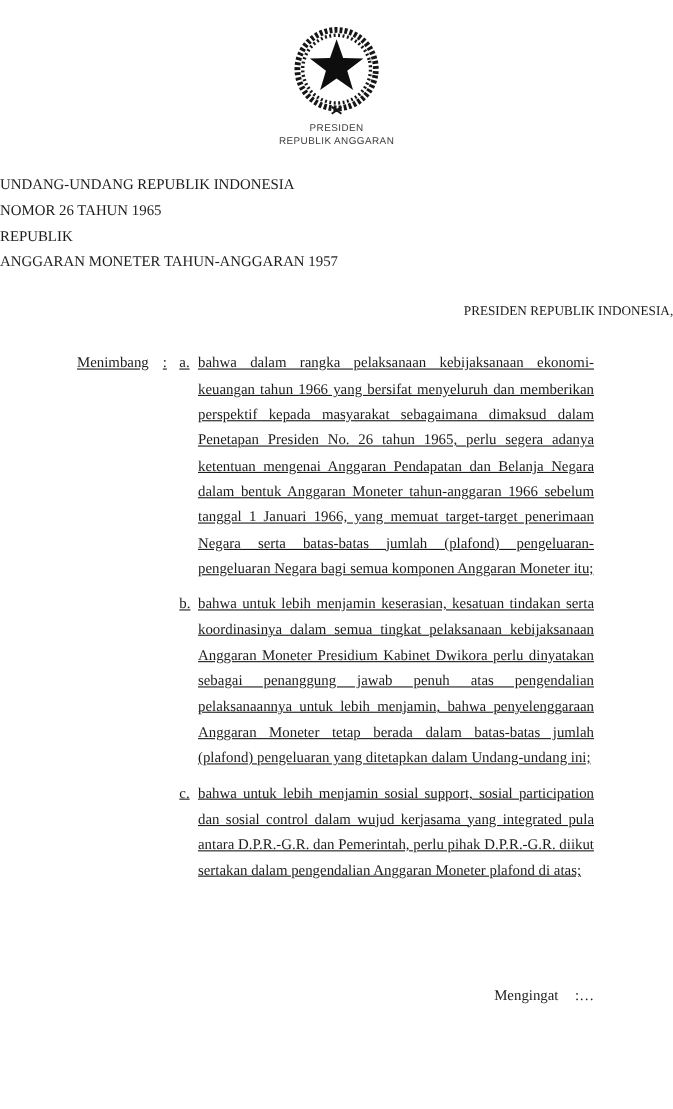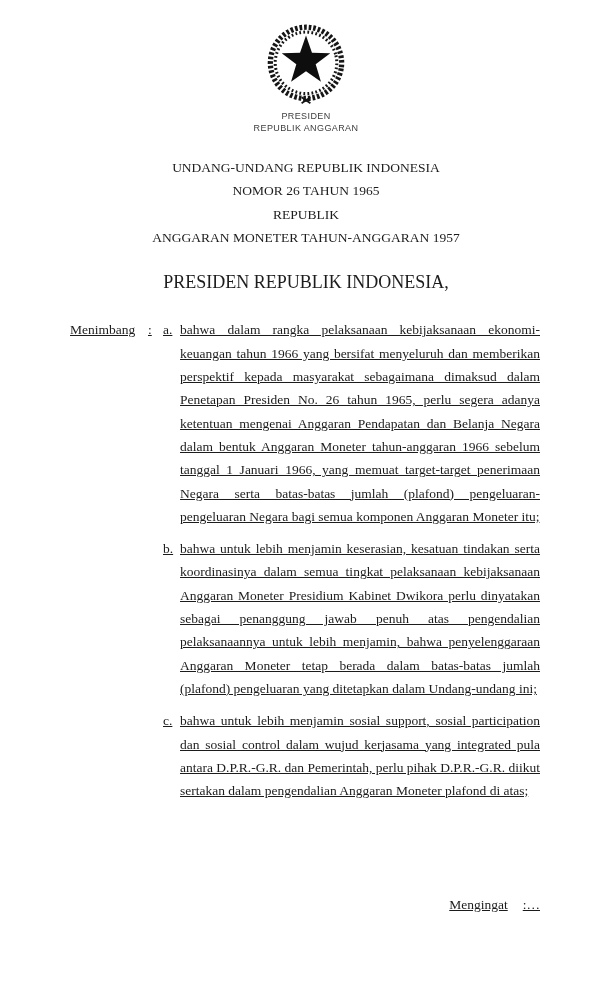--- a/index.html
+++ b/index.html
@@ -19,30 +19,30 @@
   .org-line {
     font-family:"Liberation Sans", sans-serif;
     font-size:9px; line-height:12px;
     letter-spacing:0.4px;
     color:#3d3d3d;
   }
   .org-line.first { margin-top:3px; }
   
   .title-block {
     margin-top:22px;
-    text-align:center;
+    text-align:left;
     font-size:13.5px;
     line-height:23.3px;
     color:#1c1c1c;
   }
   
   .salutation {
     margin-top:22px;
-    text-align:center;
-    font-size:18px;
+    text-align:right;
+    font-size:12px;
     line-height:23.3px;
     color:#1c1c1c;
   }
   
   .considerations {
     margin:24px 72px 0 70px;
     display:grid;
     grid-template-columns:78px 15px 1fr;
     font-size:13.5px;
     line-height:23.3px;
@@ -64,21 +64,20 @@
     hyphens:none;
   }
   
   .catchword {
     position:absolute;
     left:70px; right:72px; top:893px;
     text-align:right;
     font-size:13.5px;
     line-height:23.3px;
     color:#1c1c1c;
-    text-decoration:underline;
   }
   .catchword .suffix { margin-left:15px; }
 </style>
 </head>
 <body>
 
 <div class="page">
 
   <div class="letterhead">
     <svg class="emblem" viewBox="0 0 100 94" xmlns="http://www.w3.org/2000/svg" aria-hidden="true">

